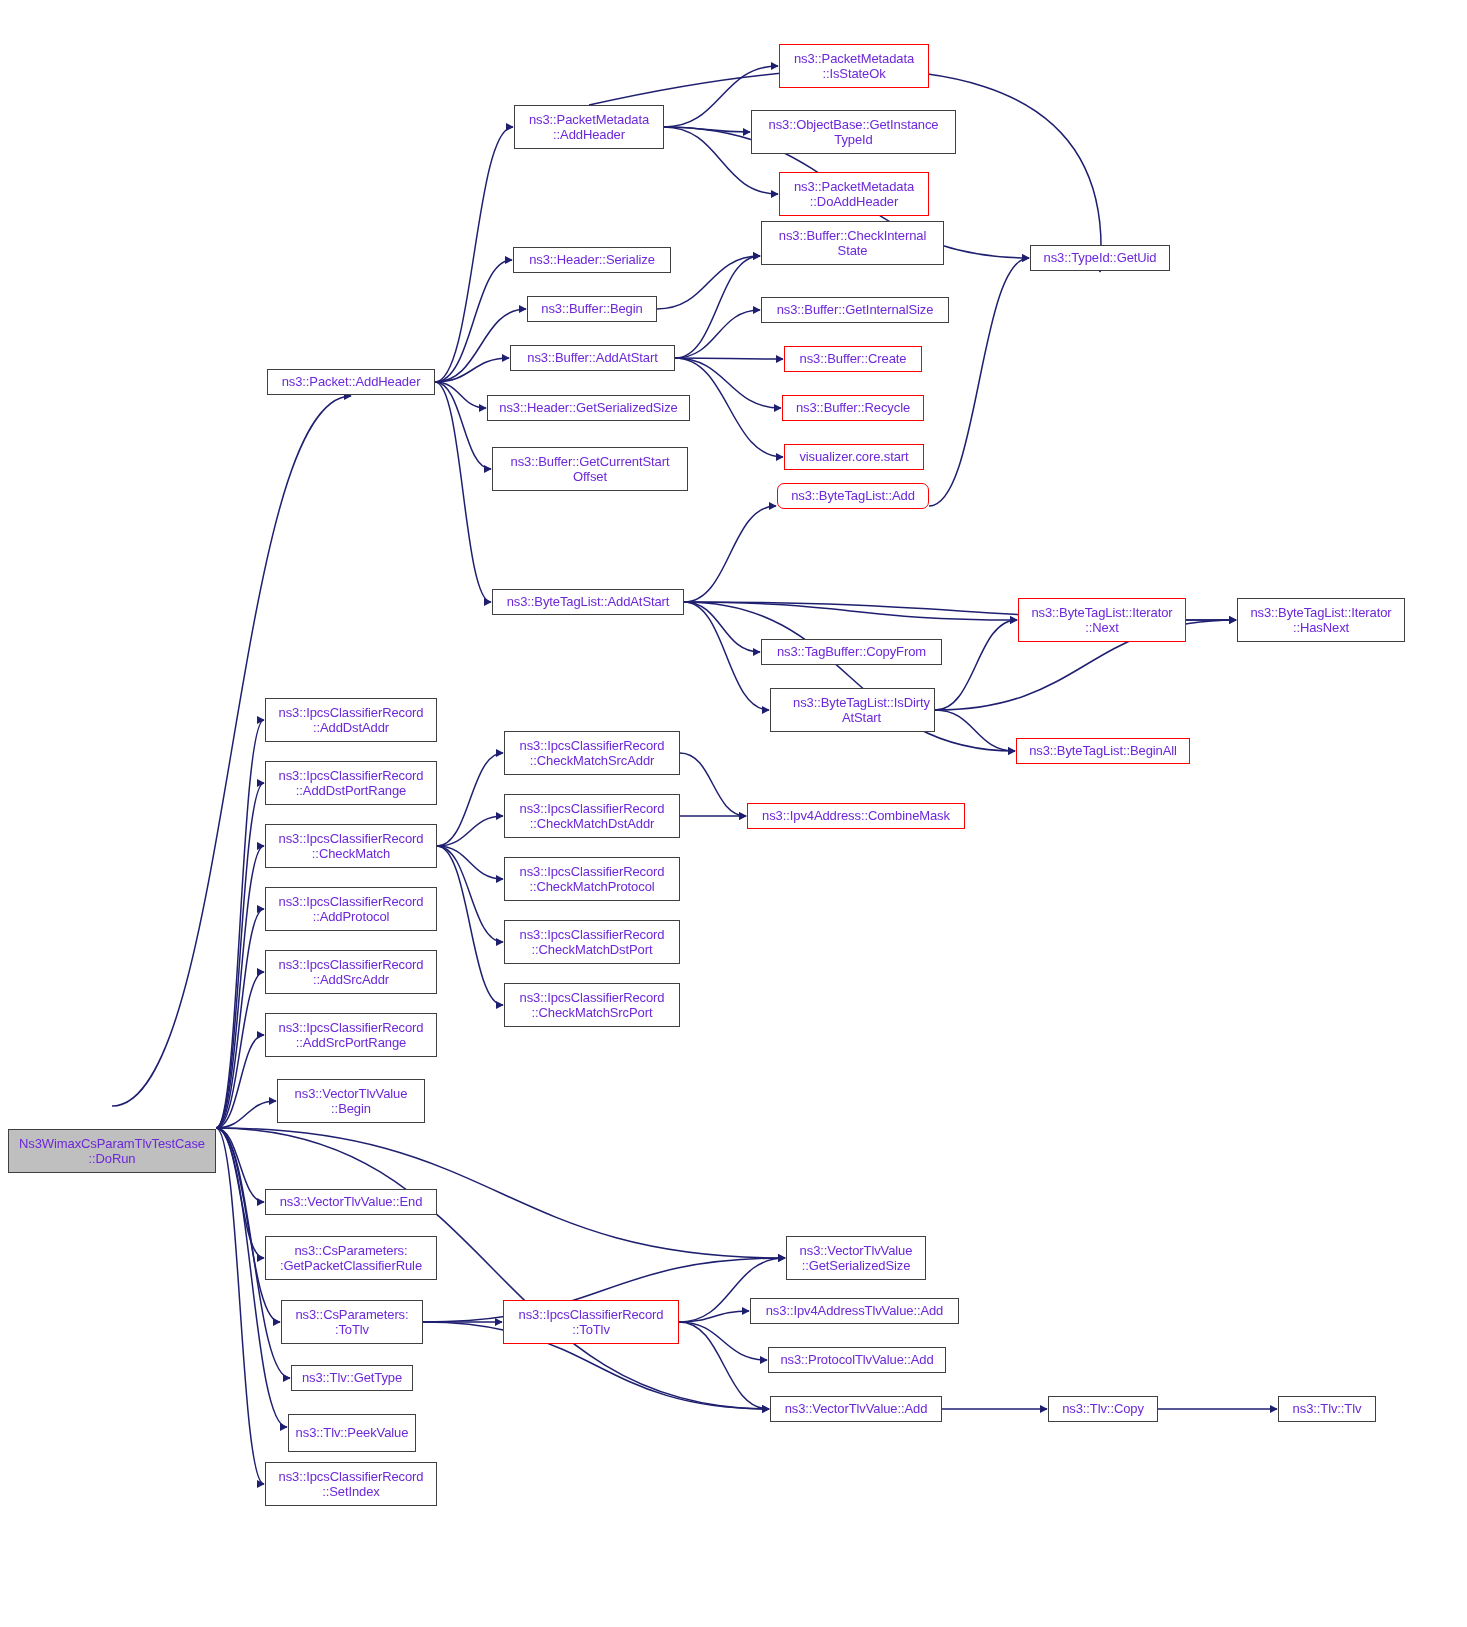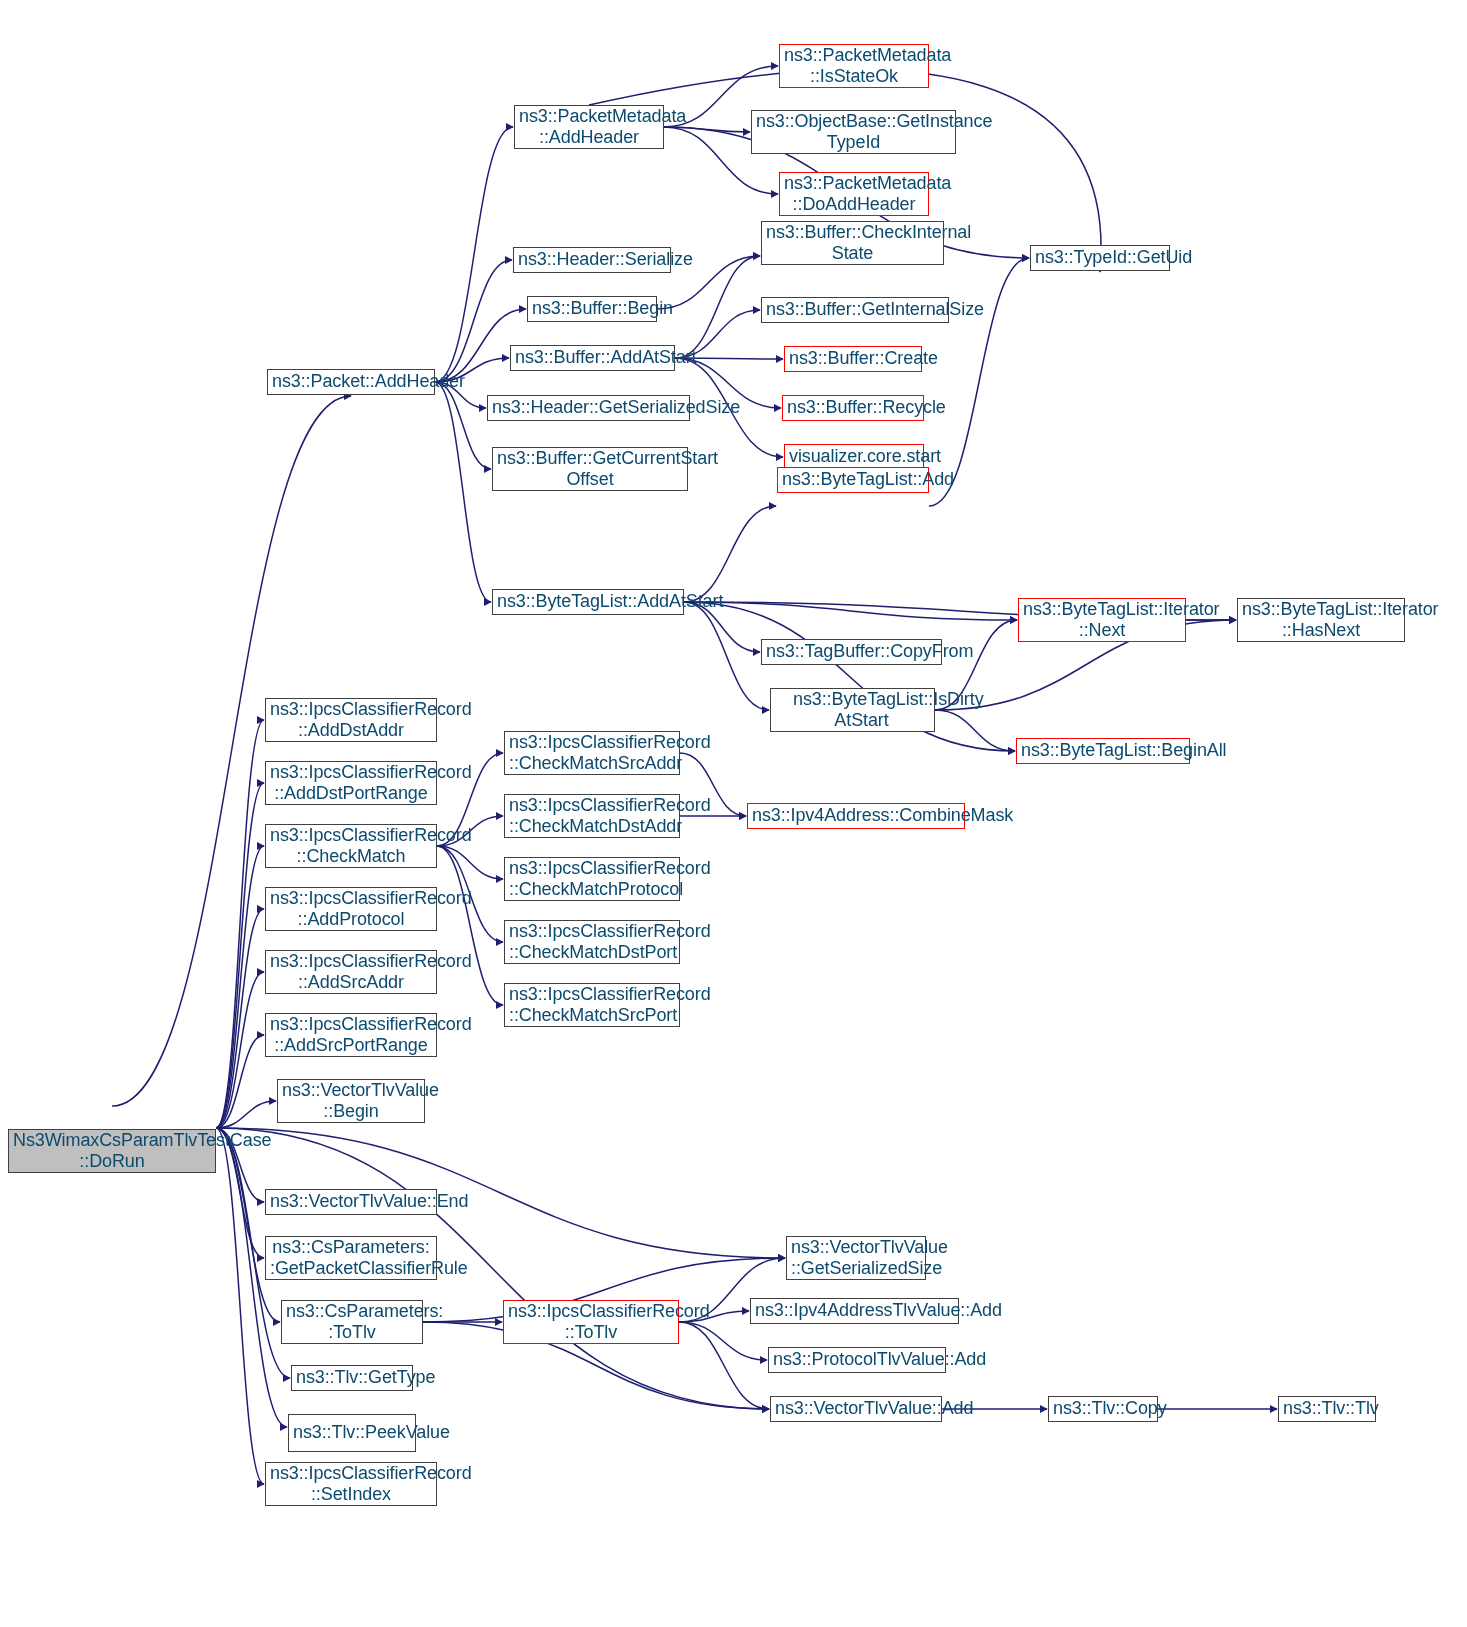--- a/index.html
+++ b/index.html
@@ -25,23 +25,23 @@
   }
   .node {
     position: absolute;
     box-sizing: border-box;
     display: flex;
     align-items: center;
     justify-content: center;
     text-align: center;
     background: #ffffff;
     border: 1px solid #404040;
-    font-size: 18px;
+    font-size: 13px;
     line-height: 1.18;
-    color: #0c4a6e;
+    color: #6d28d9;
     letter-spacing: -0.1px;
     padding: 0 4px;
     z-index: 2;
   }
   .node.red {
     border: 1.6px solid #ff0000;
   }
   .node.root {
     background: #bfbfbf;
     border: 1px solid #404040;
@@ -178,21 +178,21 @@
       </div>
       <div class="node red" style="left: 784px; top: 346px; width: 138px; height: 26px;">
         <span class="lbl">ns3::Buffer::Create</span>
       </div>
       <div class="node red" style="left: 782px; top: 395px; width: 142px; height: 26px;">
         <span class="lbl">ns3::Buffer::Recycle</span>
       </div>
       <div class="node red" style="left: 784px; top: 444px; width: 140px; height: 26px;">
         <span class="lbl">visualizer.core.start</span>
       </div>
-      <div class="node red" style="left: 777px; top: 467px; width: 152px; height: 26px;">
+      <div class="node red" style="left: 777px; top: 483px; width: 152px; height: 26px; border-radius: 7px;">
         <span class="lbl">ns3::ByteTagList::Add</span>
       </div>
       <div class="node" style="left: 492px; top: 589px; width: 192px; height: 26px;">
         <span class="lbl">ns3::ByteTagList::AddAtStart</span>
       </div>
       <div class="node" style="left: 761px; top: 639px; width: 181px; height: 26px;">
         <span class="lbl">ns3::TagBuffer::CopyFrom</span>
       </div>
       <div class="node red" style="left: 1018px; top: 598px; width: 168px; height: 44px;">
         <span class="lbl">ns3::ByteTagList::Iterator

